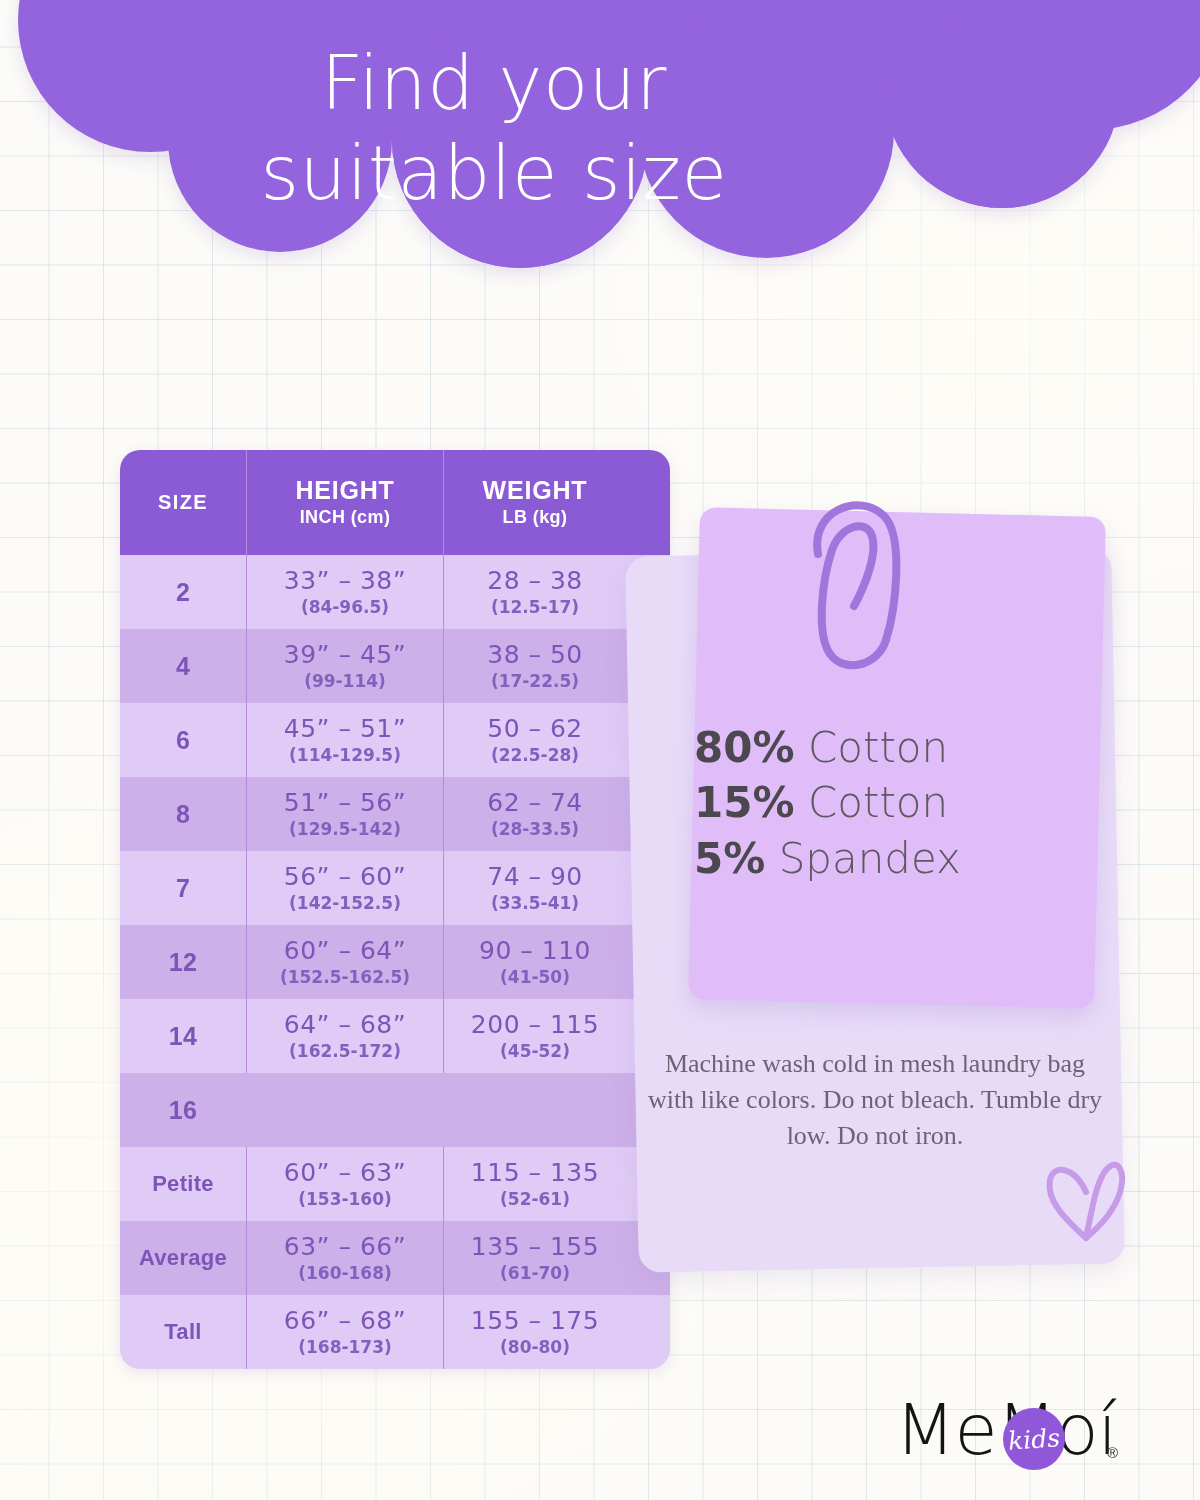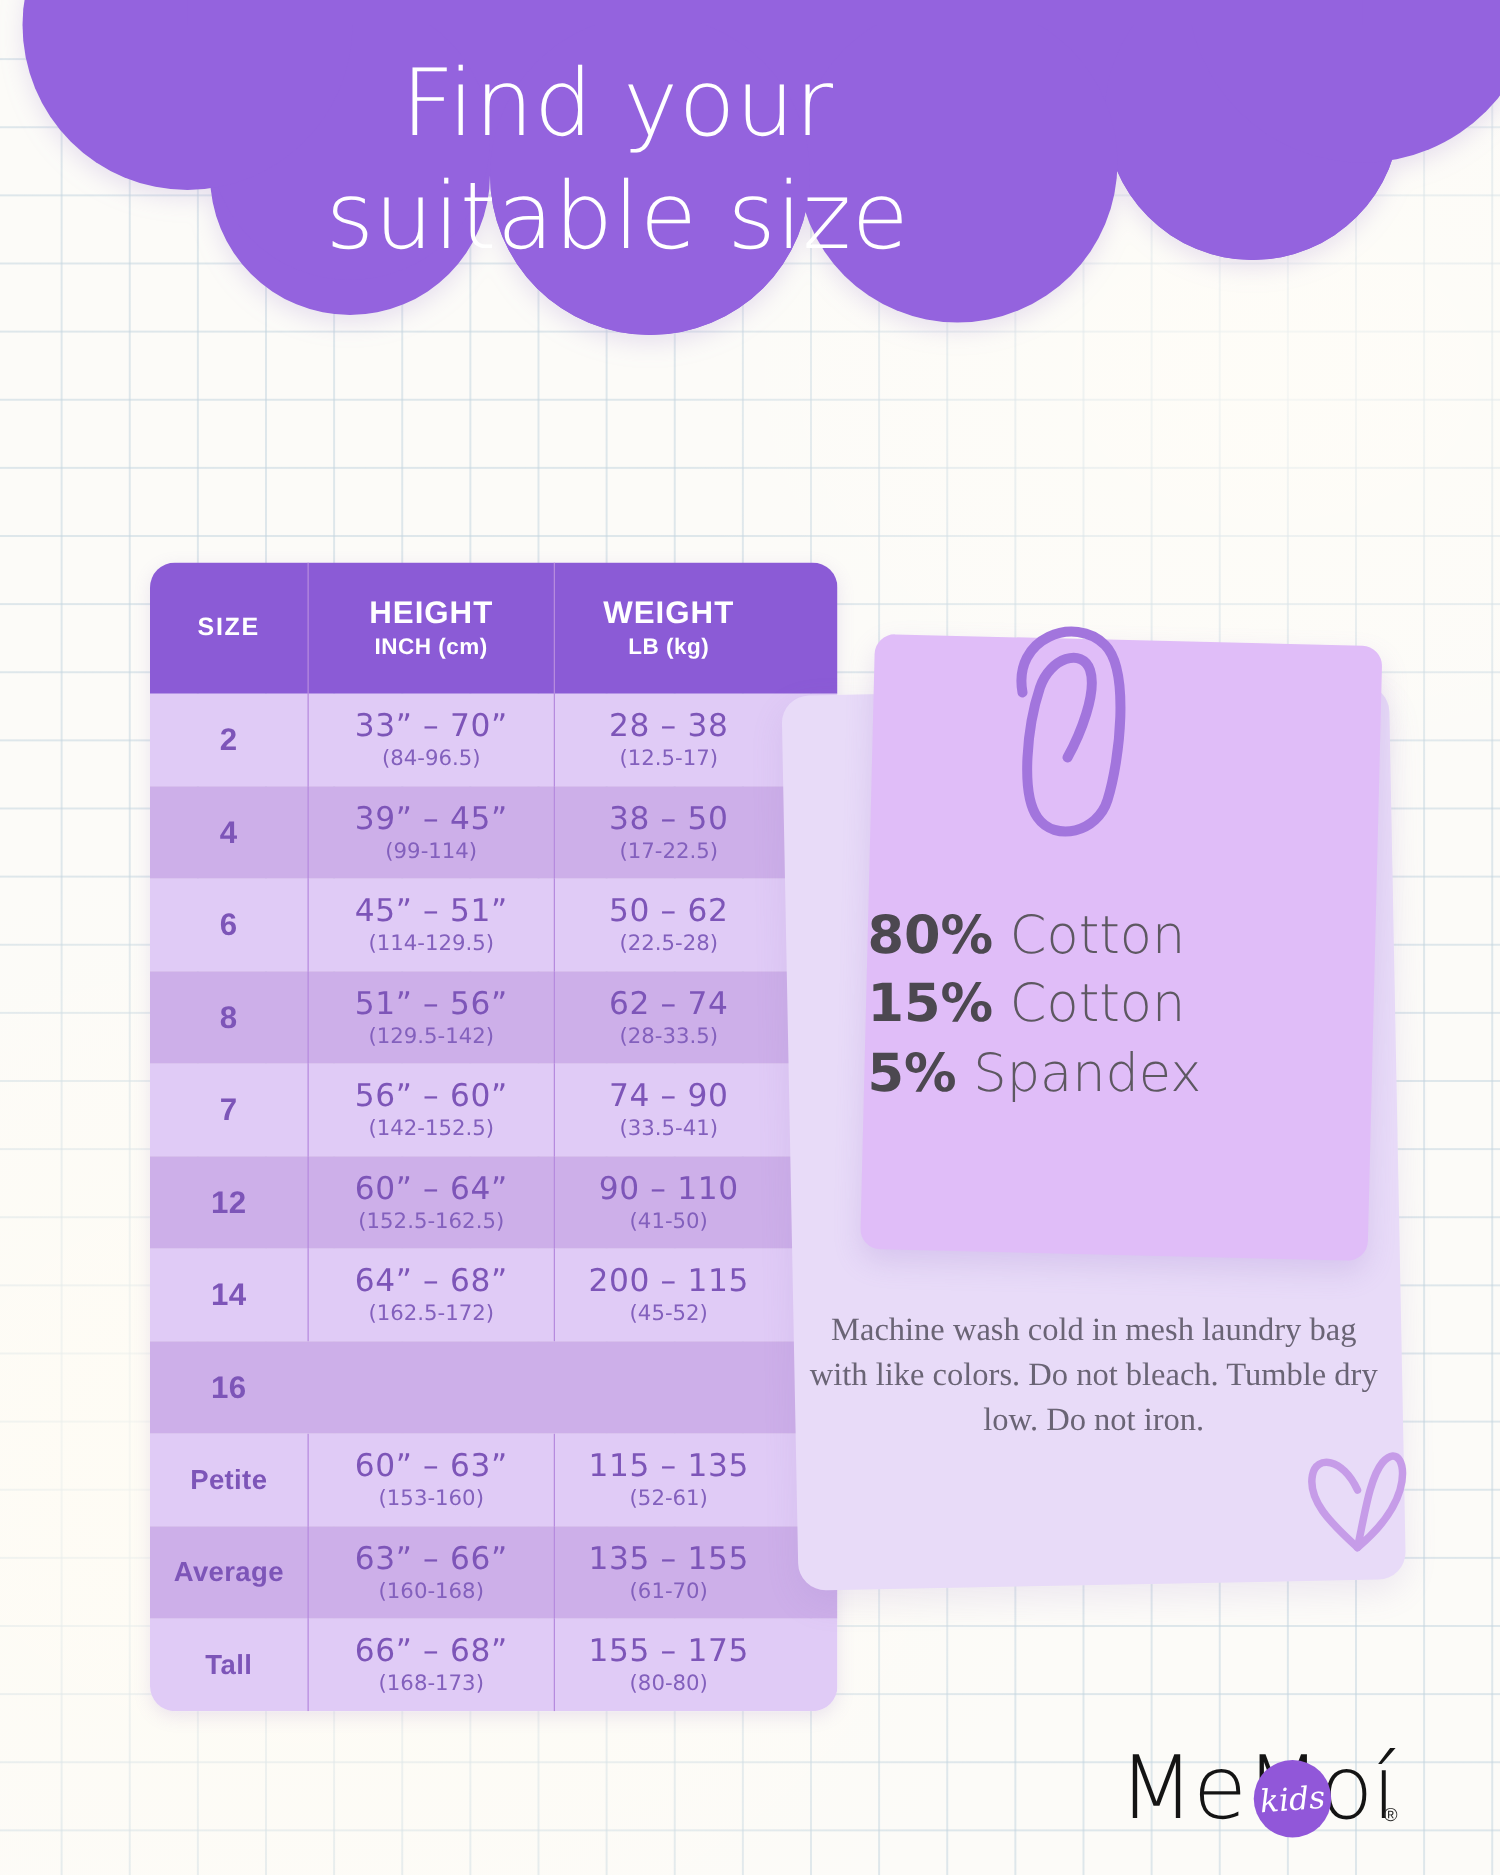--- a/index.html
+++ b/index.html
@@ -65,21 +65,21 @@
   .c-size{ width:126px; flex:0 0 126px; }
   .c-h{ width:197px; flex:0 0 197px; border-left:1.6px solid #B68BDE; }
   .c-w{ width:183px; flex:0 0 183px; border-left:1.6px solid #B68BDE; }
 
   .tbl-row .cell{
     display:flex; flex-direction:column; align-items:center; justify-content:center;
     text-align:center; color:#7D55B8;
   }
   .rv-main{ font-size:25px; font-weight:400; letter-spacing:.5px; line-height:1.15;
             font-family:"DejaVu Sans", sans-serif; }
-  .rv-sub{ font-size:17px; font-weight:400; margin-top:2px; color:#8360BD;
+  .rv-sub{ font-size:17px; font-weight:700; margin-top:2px; color:#8360BD;
            font-family:"DejaVu Sans", sans-serif; }
   .rv-label{ font-size:25px; font-weight:700; letter-spacing:.3px; color:#7D55B8; }
   .rv-label.word{ font-size:22px; }
 
   
   #note-back{
     position:absolute; left:632px; top:552px; width:486px; height:716px;
     background:#E8DBF8; border-radius:22px;
     transform:rotate(-1.1deg);
     box-shadow:0 10px 26px rgba(150,120,200,.14);
@@ -184,21 +184,21 @@
       <div class="th-main">WEIGHT</div>
       <div class="th-sub">LB (kg)</div>
     </div>
   </div>
   <div id="table-body">
       <div class="tbl-row lt">
         <div class="cell c-size">
           <div class="rv-label">2</div>
         </div>
         <div class="cell c-h">
-          <div class="rv-main">33” – 70”</div>
+          <div class="rv-main">33” – 38”</div>
           <div class="rv-sub">(84-96.5)</div>
         </div>
         <div class="cell c-w">
           <div class="rv-main">28 – 38</div>
           <div class="rv-sub">(12.5-17)</div>
         </div>
       </div>
       <div class="tbl-row dk">
         <div class="cell c-size">
           <div class="rv-label">4</div>

